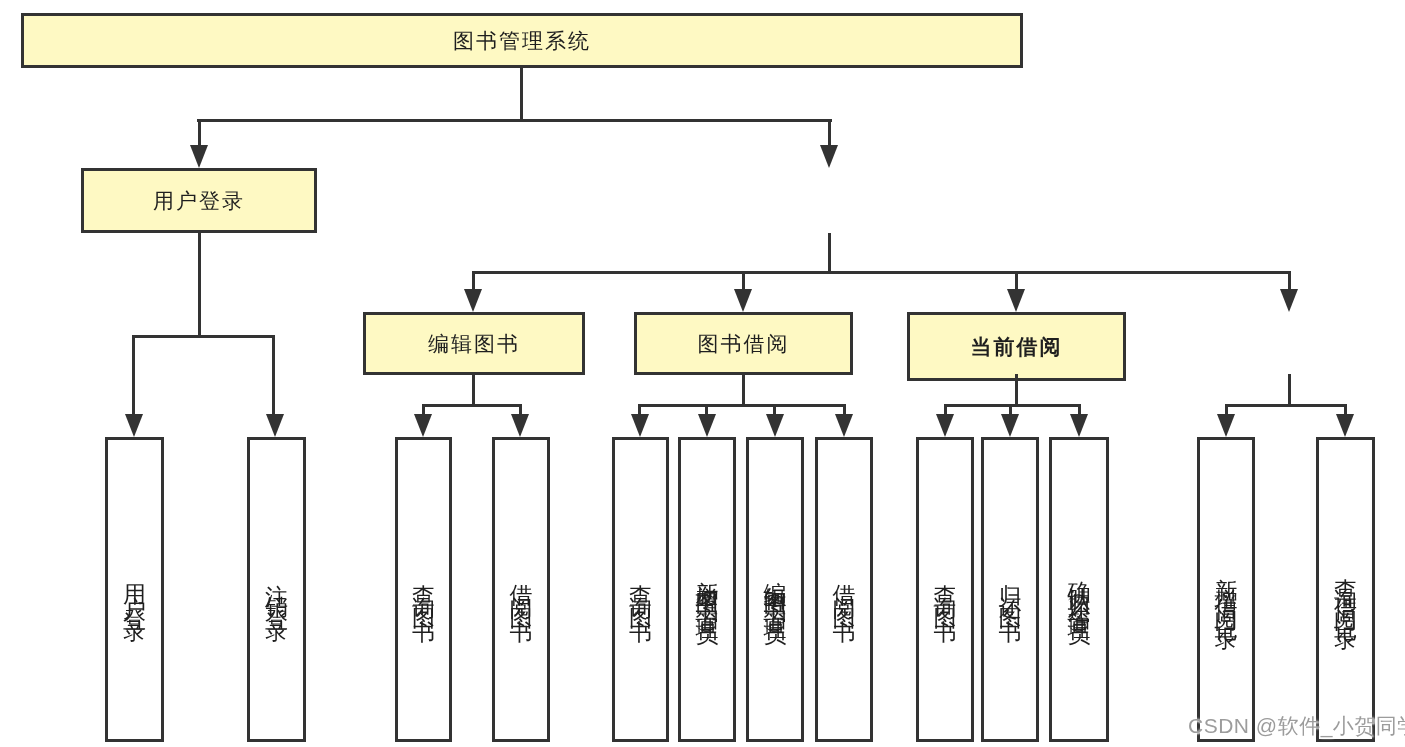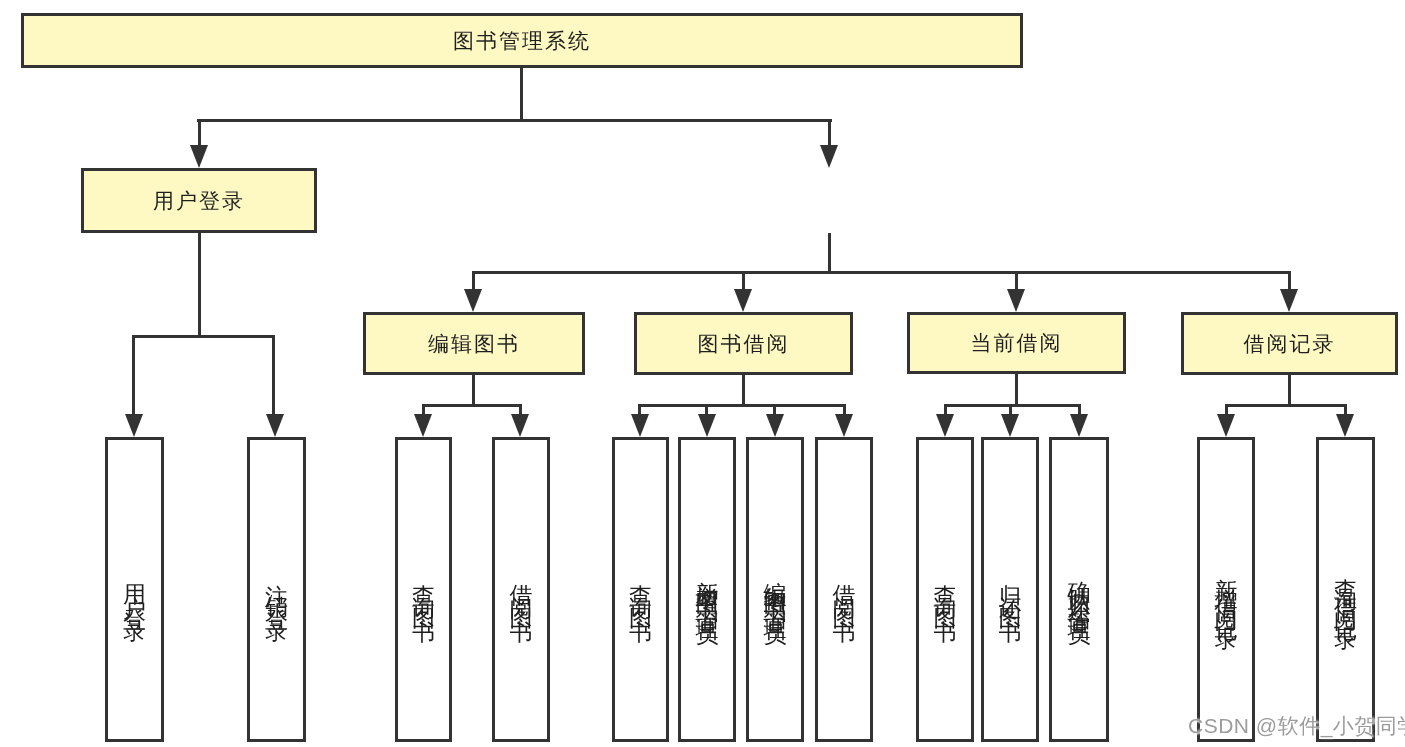--- a/index.html
+++ b/index.html
@@ -88,22 +88,21 @@
   <div class="tri" style="left:464px;top:289px;"></div>
   <div class="vline" style="left:742px;top:271px;height:20px;"></div>
   <div class="tri" style="left:734px;top:289px;"></div>
   <div class="vline" style="left:1015px;top:271px;height:20px;"></div>
   <div class="tri" style="left:1007px;top:289px;"></div>
   <div class="vline" style="left:1288px;top:271px;height:20px;"></div>
   <div class="tri" style="left:1280px;top:289px;"></div>
 
   <div class="box" style="left:363px;top:312px;width:222px;height:63px;">编辑图书</div>
   <div class="box" style="left:634px;top:312px;width:219px;height:63px;">图书借阅</div>
-  <div class="box" style="left:907px;top:312px;width:219px;height:62px;">当前借阅</div>
-  <div class="box" style="left:1181px;top:312px;width:217px;height:63px;">借阅记录</div>
+  <div class="box" style="left:907px;top:312px;width:219px;height:69px;font-weight:bold;">当前借阅</div>
 
   <div class="vline" style="left:472px;top:374px;height:33px;"></div>
   <div class="hline" style="left:422px;top:404px;width:100px;"></div>
   <div class="vline" style="left:422px;top:404px;height:12px;"></div>
   <div class="tri" style="left:414px;top:414px;"></div>
   <div class="vline" style="left:519px;top:404px;height:12px;"></div>
   <div class="tri" style="left:511px;top:414px;"></div>
 
   <div class="vline" style="left:742px;top:374px;height:33px;"></div>
   <div class="hline" style="left:638px;top:404px;width:208px;"></div>

